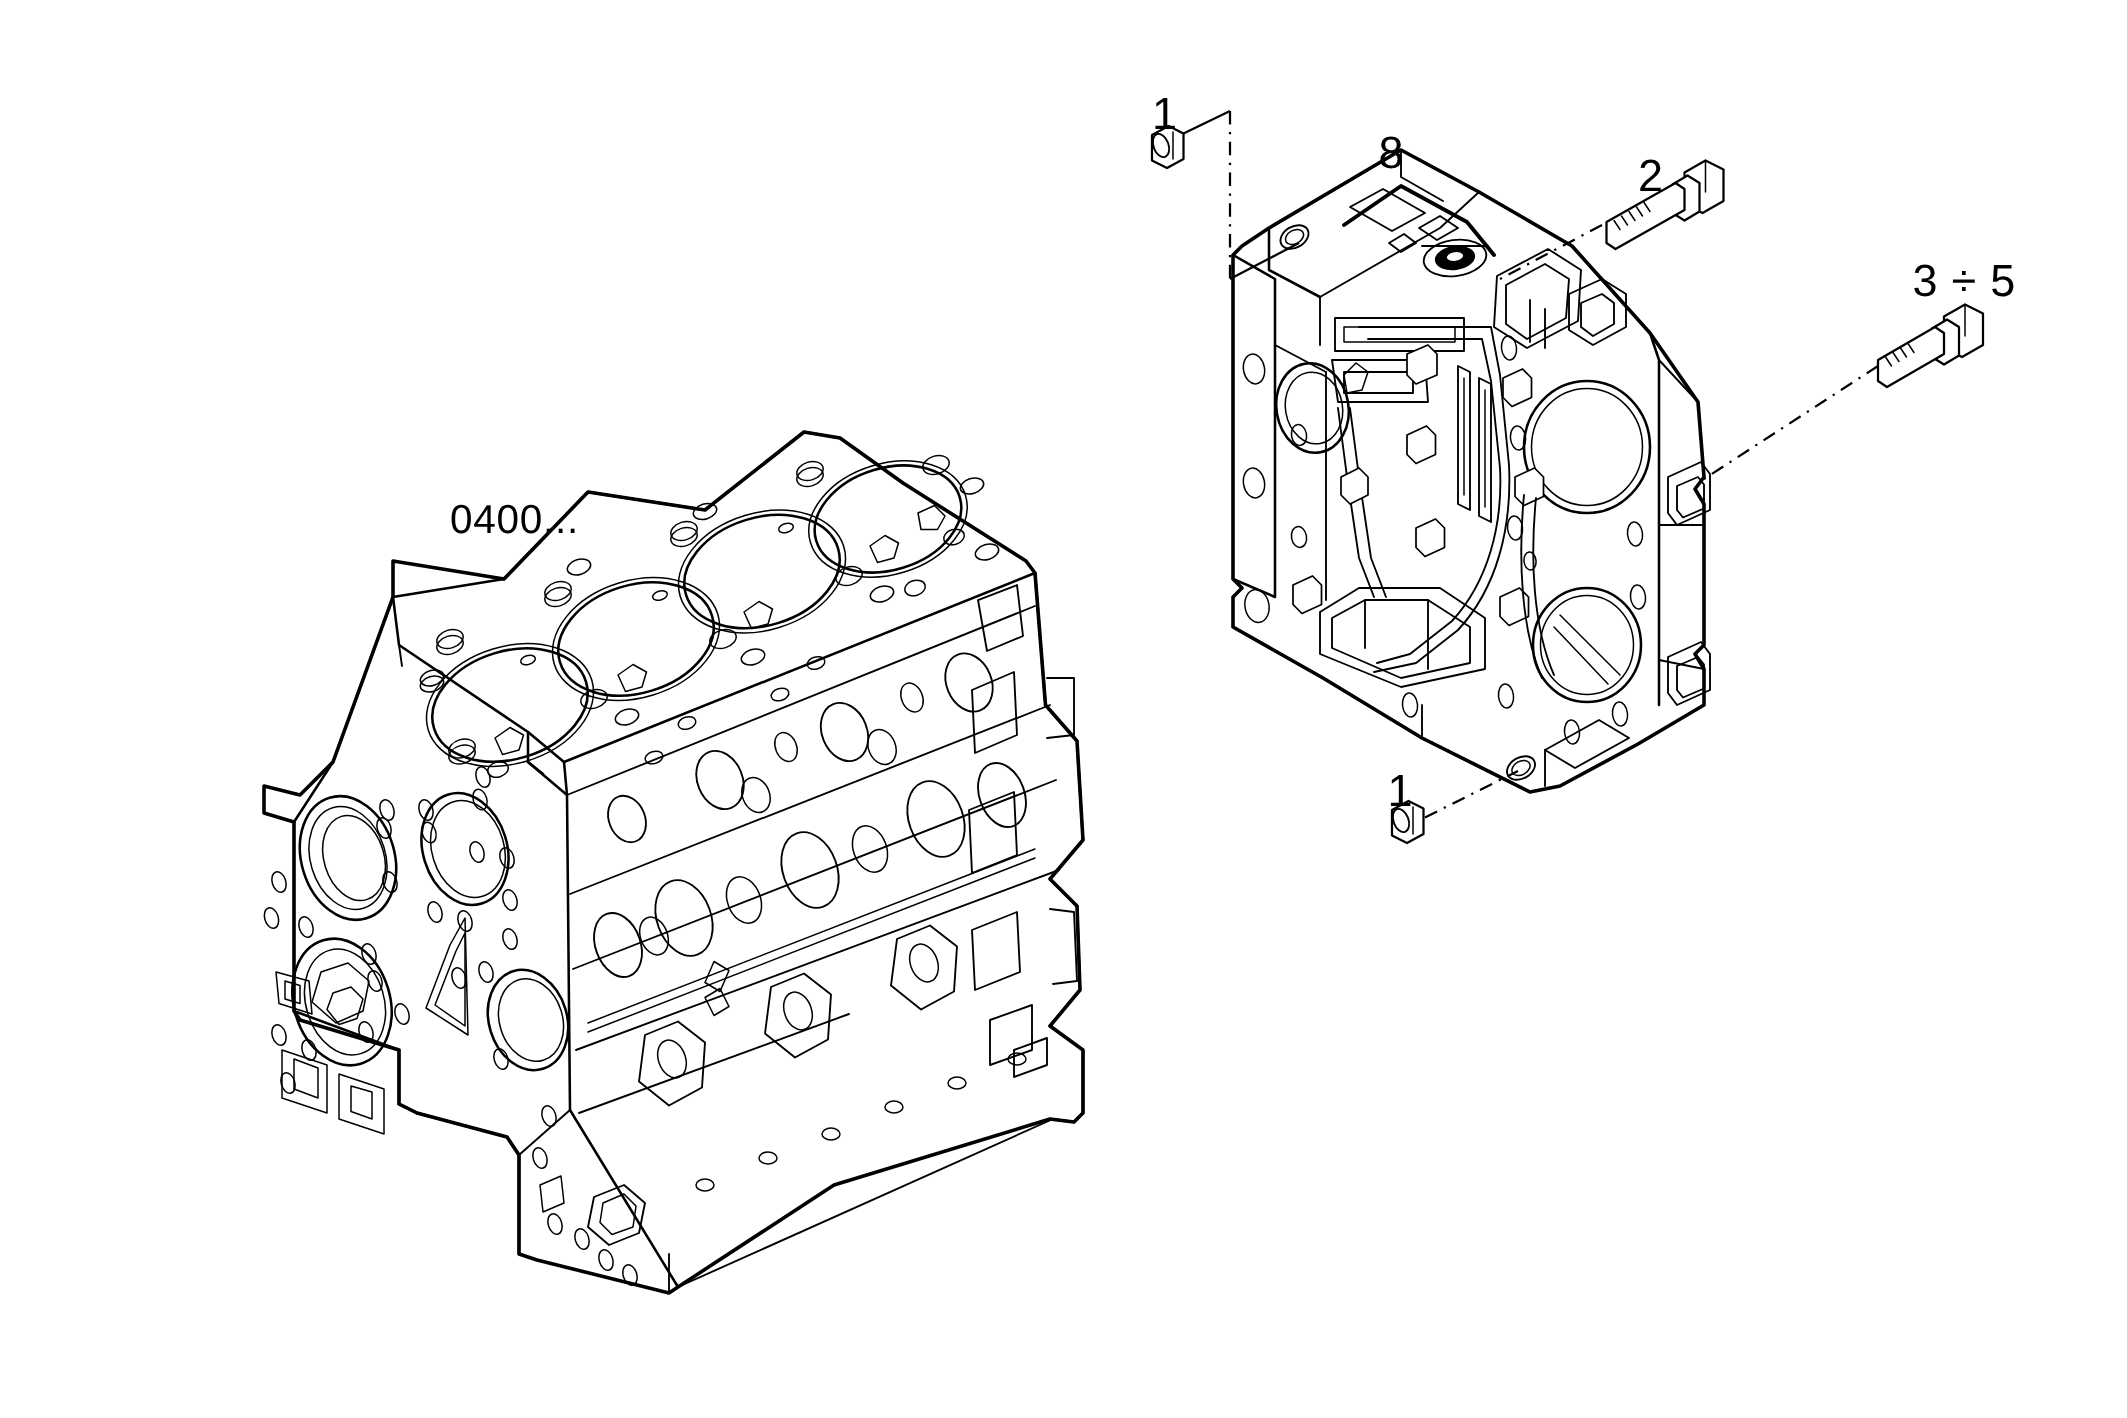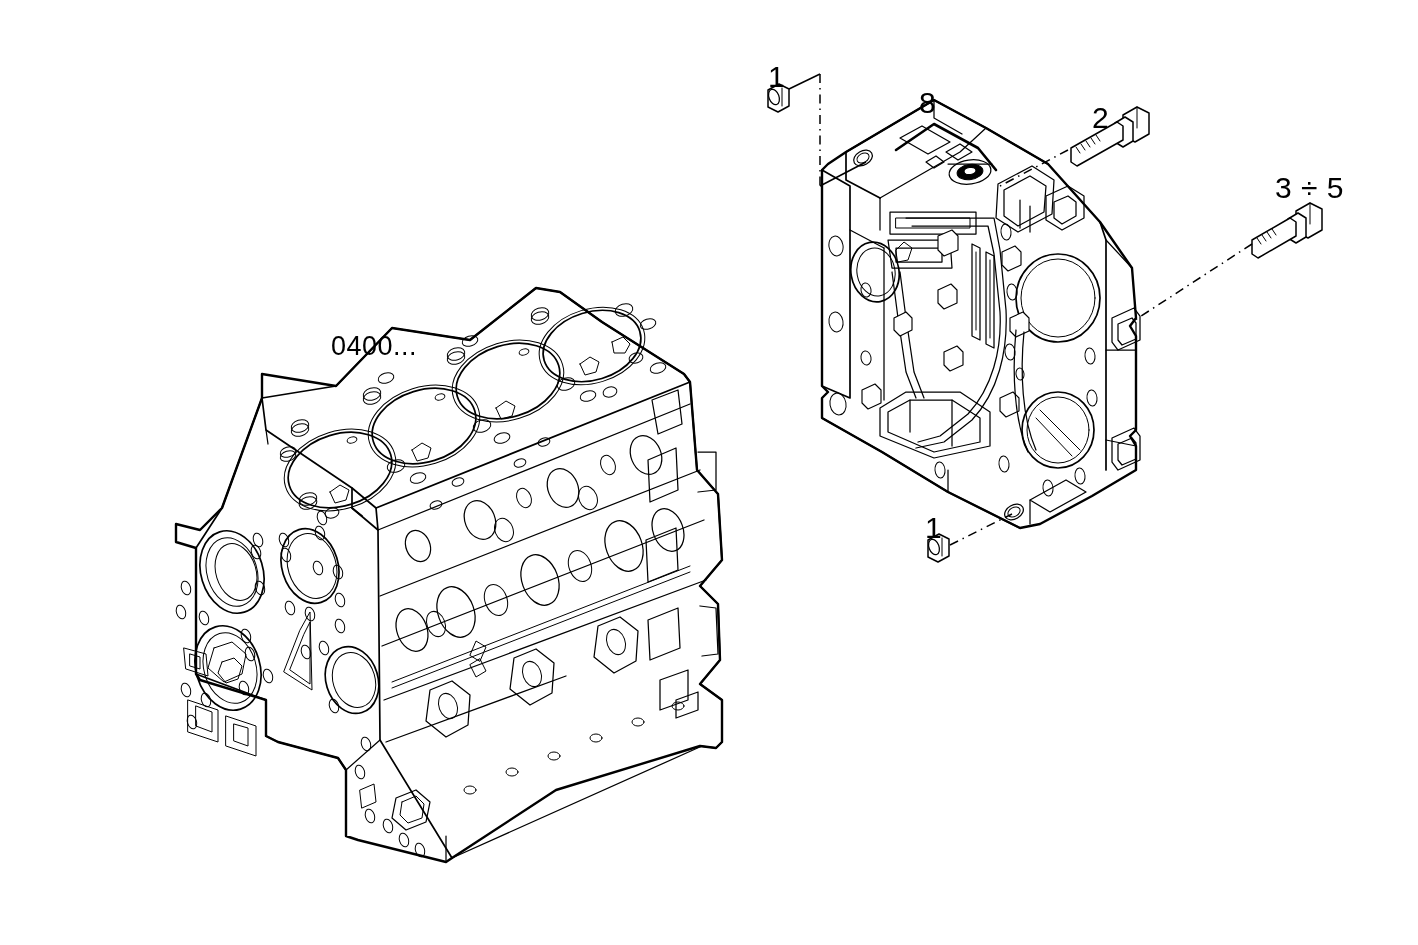--- a/index.html
+++ b/index.html
@@ -503,19 +503,19 @@
   <g>
     <path class="leader" d="M 1252,244 L 1135,320"></path>
   </g>
 
   <g>
     <path class="leader" d="M 950,545 L 1012,514"></path>
   </g>
 
 </svg>
 
-<div class="partno" style="left:331px;top:333px;text-align:center;">0400...</div>
+<div class="partno" style="left:300px;top:333px;text-align:center;">0400...</div>
 
 <div class="callout" style="left:768px;top:62px;">1</div>
 <div class="callout" style="left:919px;top:88px;">8</div>
 <div class="callout" style="left:1092px;top:103px;">2</div>
 <div class="callout" style="left:1275px;top:173px;text-align:right;">3 ÷ 5</div>
 <div class="callout" style="left:925px;top:513px;">1</div>
 
 </body></html>

